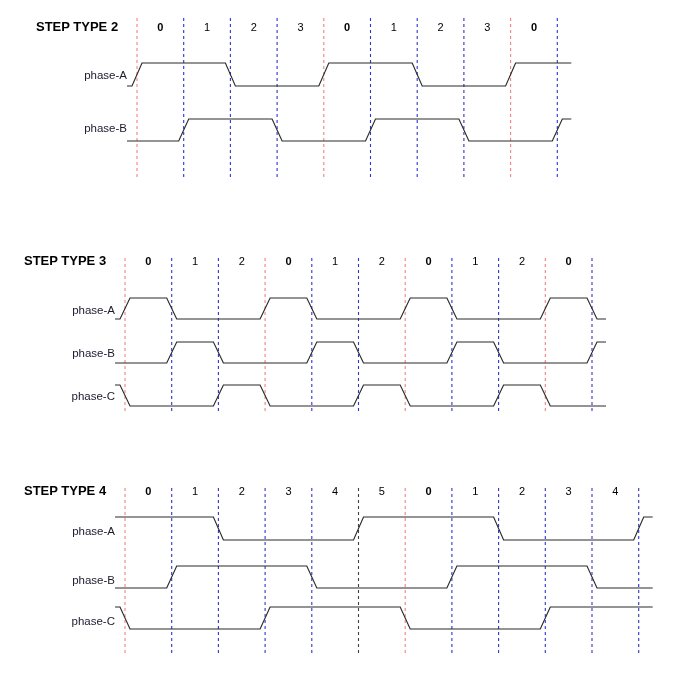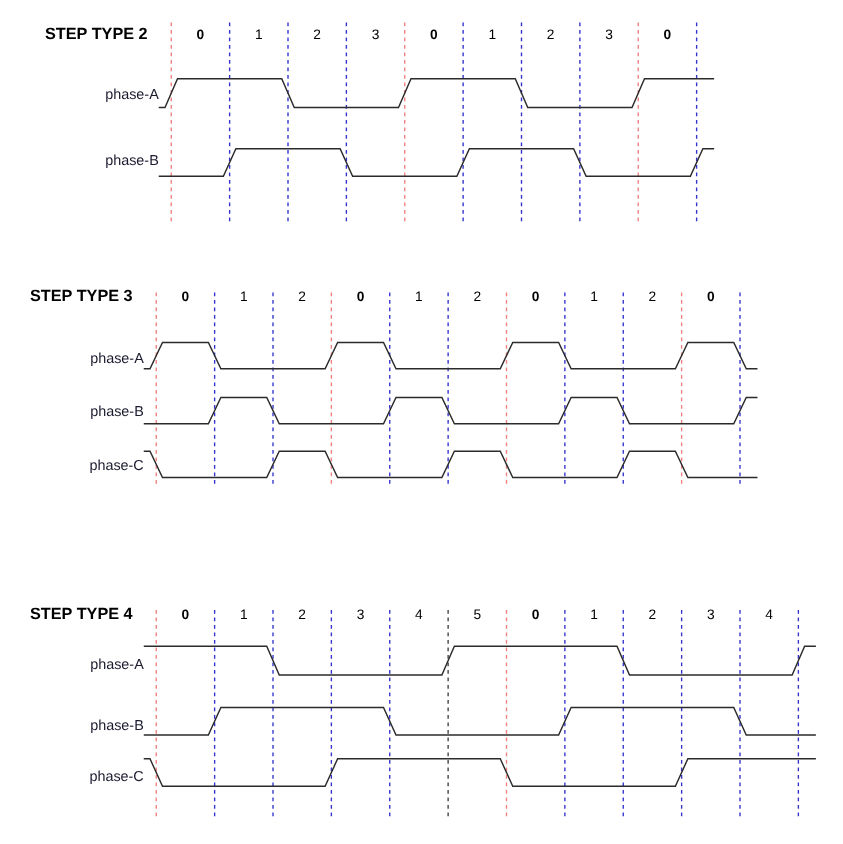--- a/index.html
+++ b/index.html
@@ -95,21 +95,21 @@
           <text class="step-num" x="381.85" y="31" text-anchor="middle">1</text>
           <text class="step-num" x="428.54999999999995" y="31" text-anchor="middle">2</text>
           <text class="step-num" x="475.25" y="31" text-anchor="middle">3</text>
           <text class="step-num bold" x="521.95" y="31" text-anchor="middle">0</text>
           <text class="phase-label" x="115" y="79" text-anchor="end">phase-A</text>
           <path class="wave" d="M 115.00 86.00 L 120.00 86.00 L 130.00 63.00 L 213.40 63.00 L 223.40 86.00 L 306.80 86.00 L 316.80 63.00 L 400.20 63.00 L 410.20 86.00 L 493.60 86.00 L 503.60 63.00 L 559.30 63.00"></path>
           <text class="phase-label" x="115" y="132" text-anchor="end">phase-B</text>
           <path class="wave" d="M 115.00 141.00 L 125.00 141.00 L 166.70 141.00 L 176.70 119.00 L 260.10 119.00 L 270.10 141.00 L 353.50 141.00 L 363.50 119.00 L 446.90 119.00 L 456.90 141.00 L 540.30 141.00 L 550.30 119.00 L 559.30 119.00"></path>
         </svg>
       </div>
-      <div class="chart-block" style="top: 216px;">
+      <div class="chart-block" style="top: 240px;">
         <svg class="chart-svg" width="674" height="213">
           <text class="step-title" x="24" y="25">STEP TYPE 3</text>
           <line class="grid-red" x1="125" x2="125" y1="18" y2="173"></line>
           <line class="grid-blue" x1="171.7" x2="171.7" y1="18" y2="173"></line>
           <line class="grid-blue" x1="218.4" x2="218.4" y1="18" y2="173"></line>
           <line class="grid-red" x1="265.1" x2="265.1" y1="18" y2="173"></line>
           <line class="grid-blue" x1="311.8" x2="311.8" y1="18" y2="173"></line>
           <line class="grid-blue" x1="358.5" x2="358.5" y1="18" y2="173"></line>
           <line class="grid-red" x1="405.2" x2="405.2" y1="18" y2="173"></line>
           <line class="grid-blue" x1="451.9" x2="451.9" y1="18" y2="173"></line>

